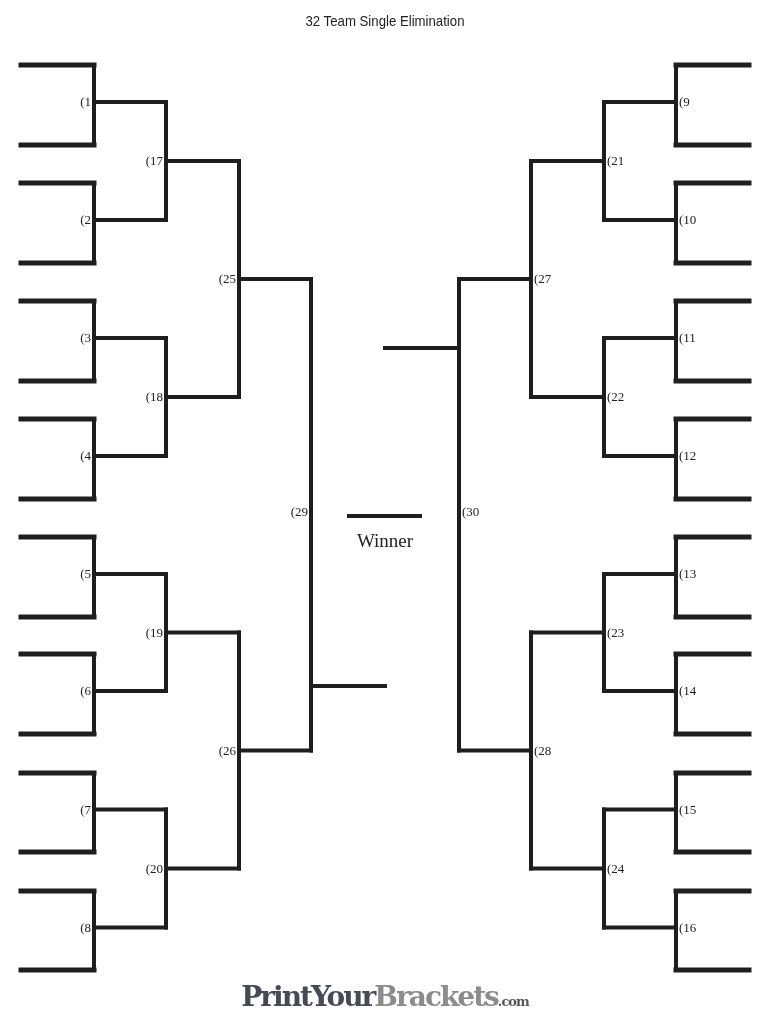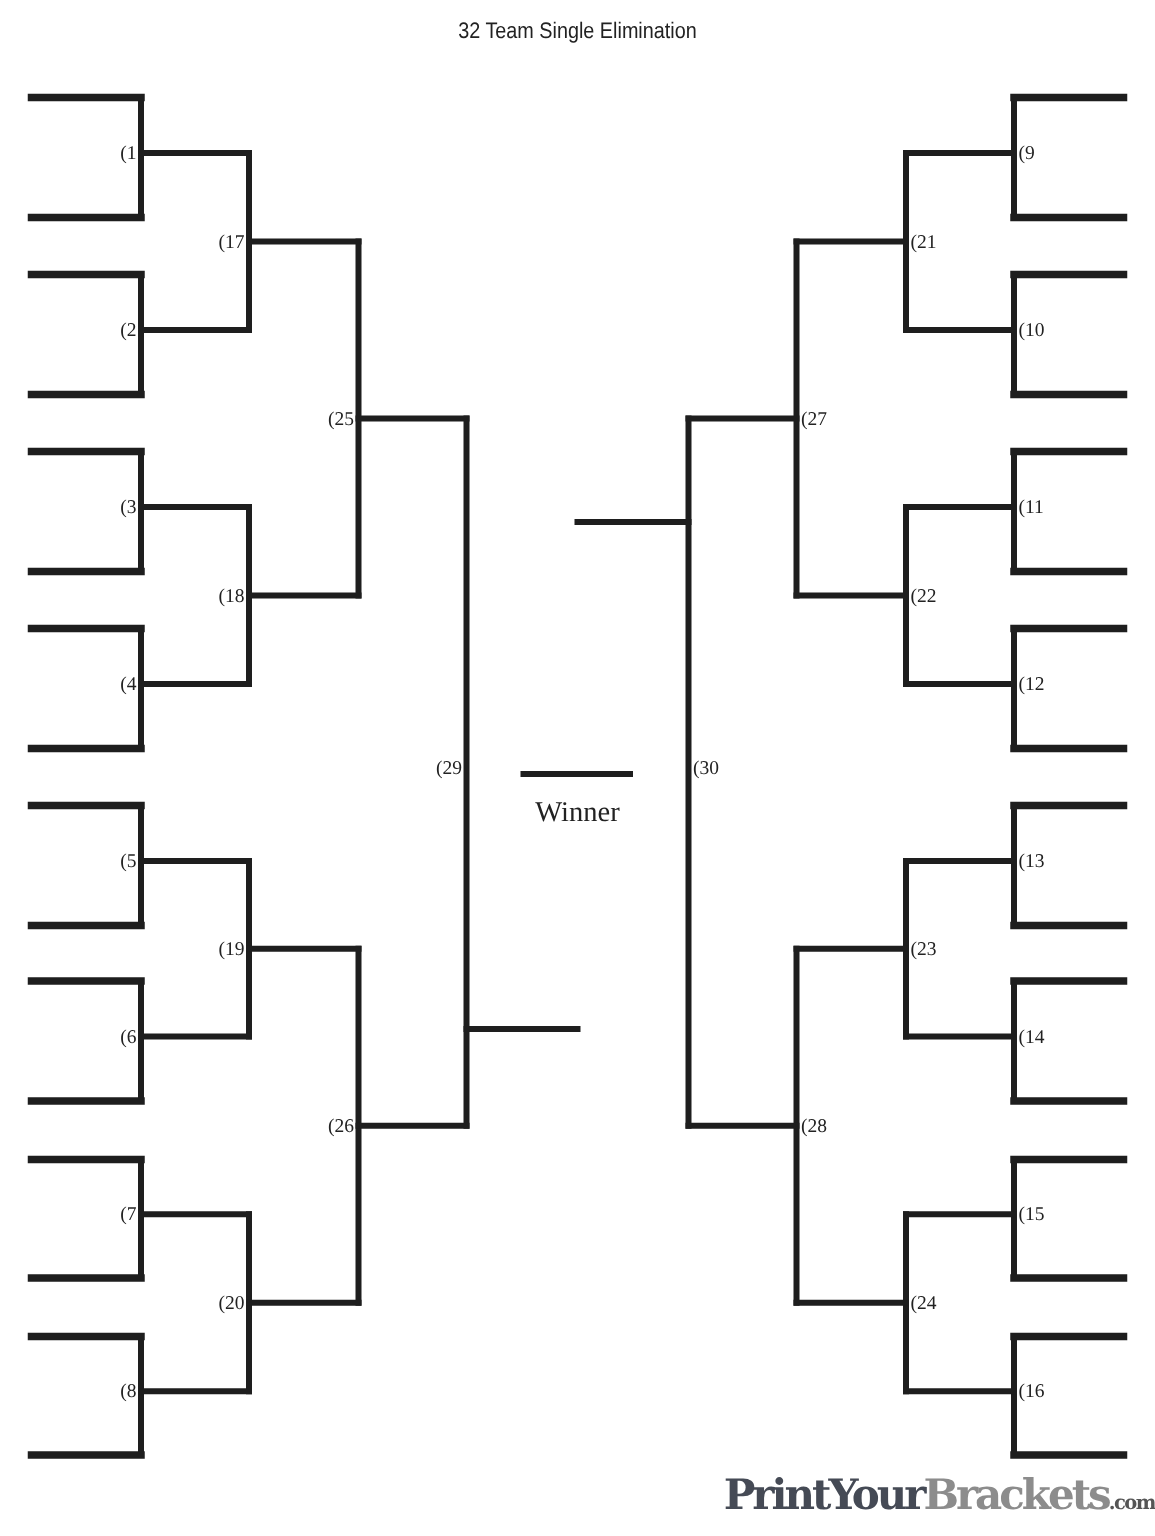--- a/index.html
+++ b/index.html
@@ -1,21 +1,21 @@
 <!DOCTYPE html>
 <html><head>
 <meta charset="utf-8">
 <style>
   html,body{margin:0;padding:0;background:#ffffff;}
   body{width:770px;height:1024px;position:relative;overflow:hidden;}
   .title{position:absolute;left:0;width:770px;top:12px;text-align:center;font-family:"Liberation Sans",sans-serif;font-size:15px;color:#222;transform:scaleX(0.88);}
   svg{position:absolute;left:0;top:0;}
   .lbl{font-family:"Liberation Serif",serif;font-size:13px;fill:#222;}
   .winner{font-family:"Liberation Serif",serif;font-size:19px;fill:#222;}
-  .logo{position:absolute;left:0;width:770px;top:980px;text-align:right;font-family:"DejaVu Serif",serif;font-weight:bold;font-size:28px;letter-spacing:-2px;}
+  .logo{position:absolute;left:0;width:770px;top:980px;text-align:center;font-family:"DejaVu Serif",serif;font-weight:bold;font-size:28px;letter-spacing:-2px;}
   .logo .p1{color:#454a55;}
   .logo .p2{color:#8c8c8c;}
   .logo .p3{color:#555;font-size:13px;letter-spacing:-1px;}
 </style>
 </head>
 <body>
 
 <div class="title">32 Team Single Elimination</div>
 
 <svg id="bracket" width="770" height="1024" viewBox="0 0 770 1024">

